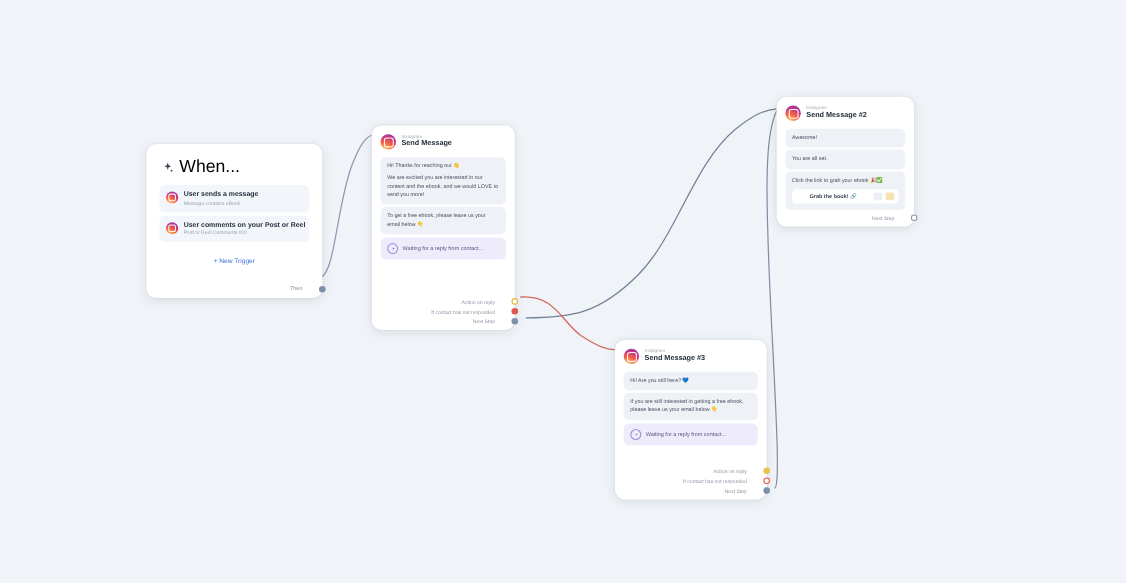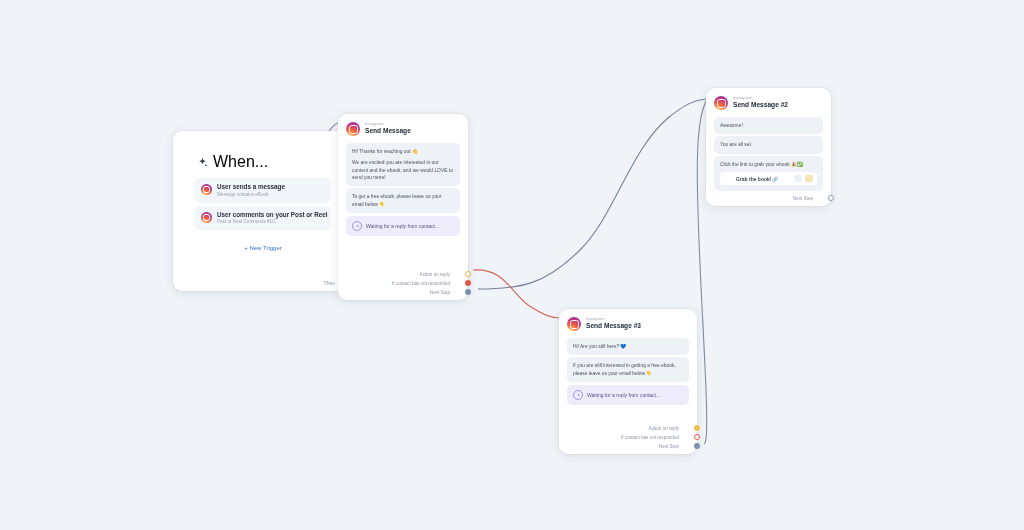--- a/index.html
+++ b/index.html
@@ -34,22 +34,21 @@
     border-radius: 9px;
     box-shadow: 0 2px 10px rgba(27, 42, 68, 0.10), 0 0 0 1px rgba(27,42,68,0.03);
   }
 
   
   .trigger-card {
     left: 133px;
     top: 131px;
     width: 152px;
     height: 132px;
-    padding: 14px;
-    margin-left: 40px;
+    padding: 4px;
   }
   .trigger-head {
     display: flex;
     align-items: center;
     gap: 5px;
     padding: 8px 10px 4px 10px;
   }
   .spark-icon { width: 11px; height: 11px; display: block; }
   .trigger-item {
     margin: 3px 8px;

